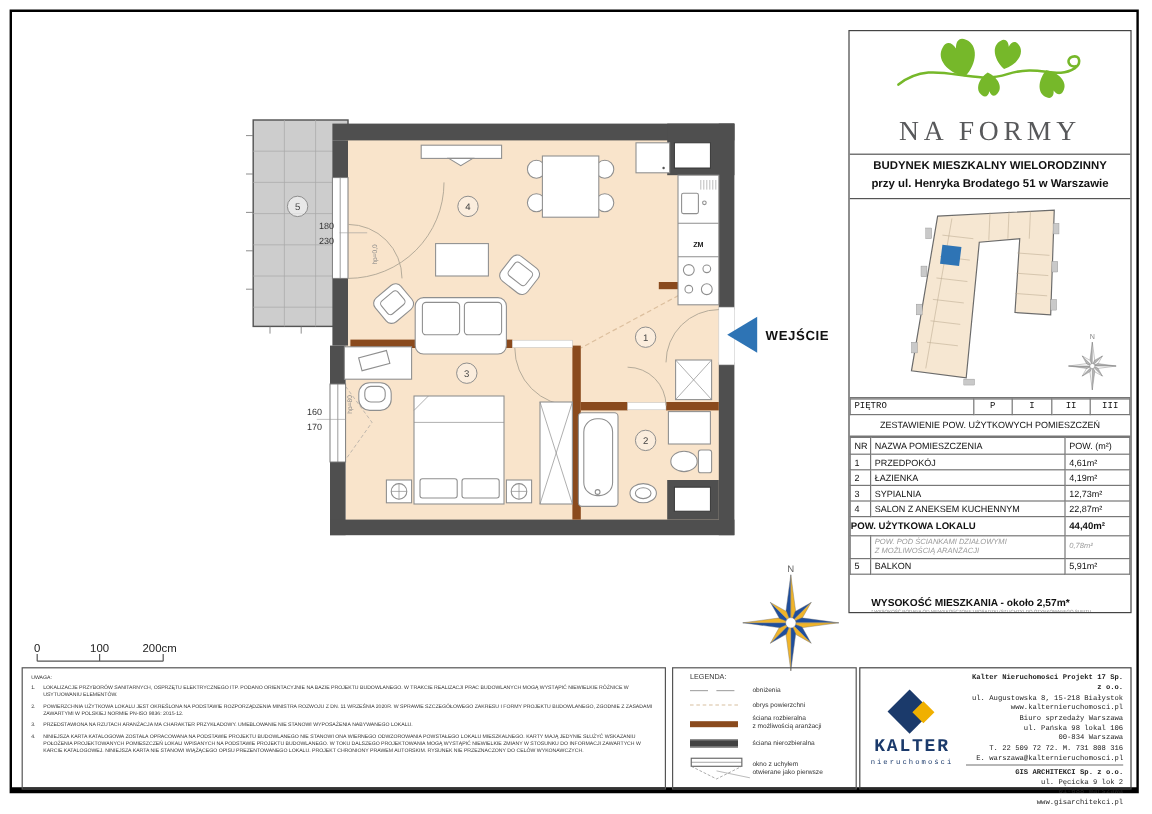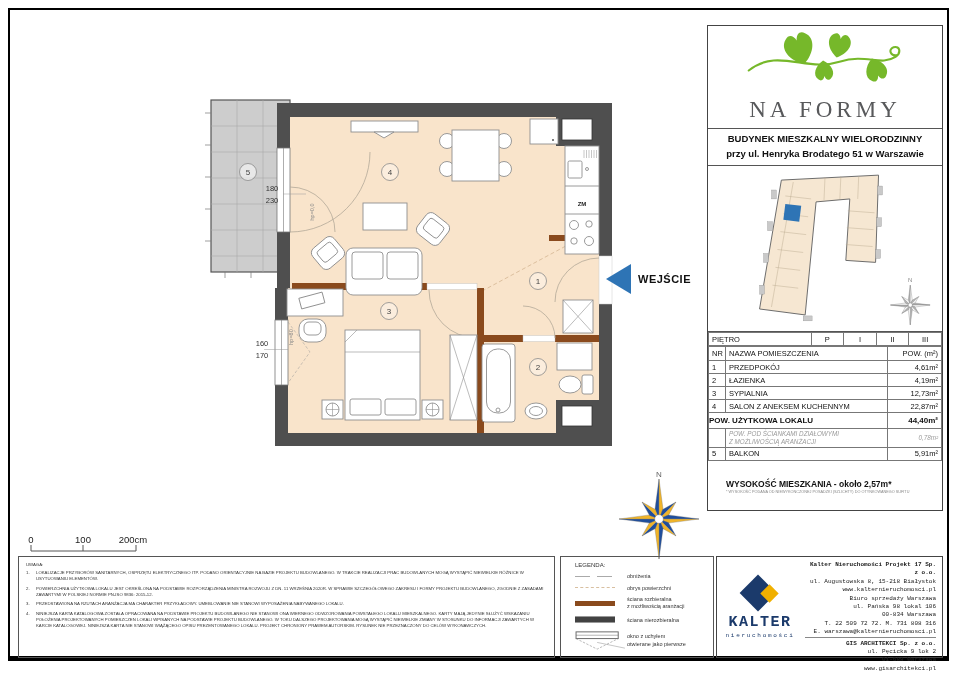--- a/index.html
+++ b/index.html
@@ -29,24 +29,24 @@
   .leaf{fill:var(--ivy);}
   .logo-title{position:absolute;bottom:5px;width:100%;
               font-family:"Liberation Serif",serif;font-size:23px;letter-spacing:4px;
               color:var(--logo-gray);}
   .bld{height:37px;text-align:center;font-size:9.5px;font-weight:700;line-height:1.55;padding-top:3px;color:#111;}
   .siteplan{height:166px;}
   .siteplan svg{width:100%;height:100%;display:block;}
 
   table{border-collapse:collapse;width:100%;table-layout:fixed;}
   td{border:0.7px solid #777;font-size:7.5px;padding:1px 3px;height:10px;color:#111;}
-  .ftable td{text-align:center;}
+  .ftable td{text-align:center;font-family:Liberation Mono, monospace;}
   .ftable td.fl{text-align:left;width:41%;}
   .ttitle{font-size:7.5px;text-align:center;padding:4px 0;color:#111;}
-  .atable td.ar{text-align:right;}
+  .atable td.ar{}
   .atable .ahead td{height:11px;}
   .atable .total td{font-weight:bold;font-size:8px;height:13px;}
   .atable .total td:first-child{padding-left:0;}
   .atable .part td{color:#9a9a9a;font-style:italic;font-size:6.3px;line-height:1.25;}
   .hblock{padding:6px 8px 0 18px;margin-top:12px;}
   .h1{font-size:8.5px;font-weight:bold;color:#111;}
   .h2{font-size:3.8px;color:#888;margin-top:1px;}
 
   
   .notes{position:absolute;left:18px;top:556px;width:537px;height:102px;border:1px solid #555;
@@ -315,20 +315,21 @@
         <tr>
       <td class="fl">PIĘTRO</td>
       <td>P</td>
       <td>I</td>
       <td>II</td>
       <td>III</td>
     </tr>
   </tbody>
     </table>
 
+  <div class="sec ttitle">ZESTAWIENIE POW. UŻYTKOWYCH POMIESZCZEŃ</div>
 
   <table class="atable">
     <colgroup>
         <col style="width:17px">
         <col>
         <col style="width:54px">
       </colgroup>
     <tbody>
         <tr class="ahead">
       <td>NR</td>

